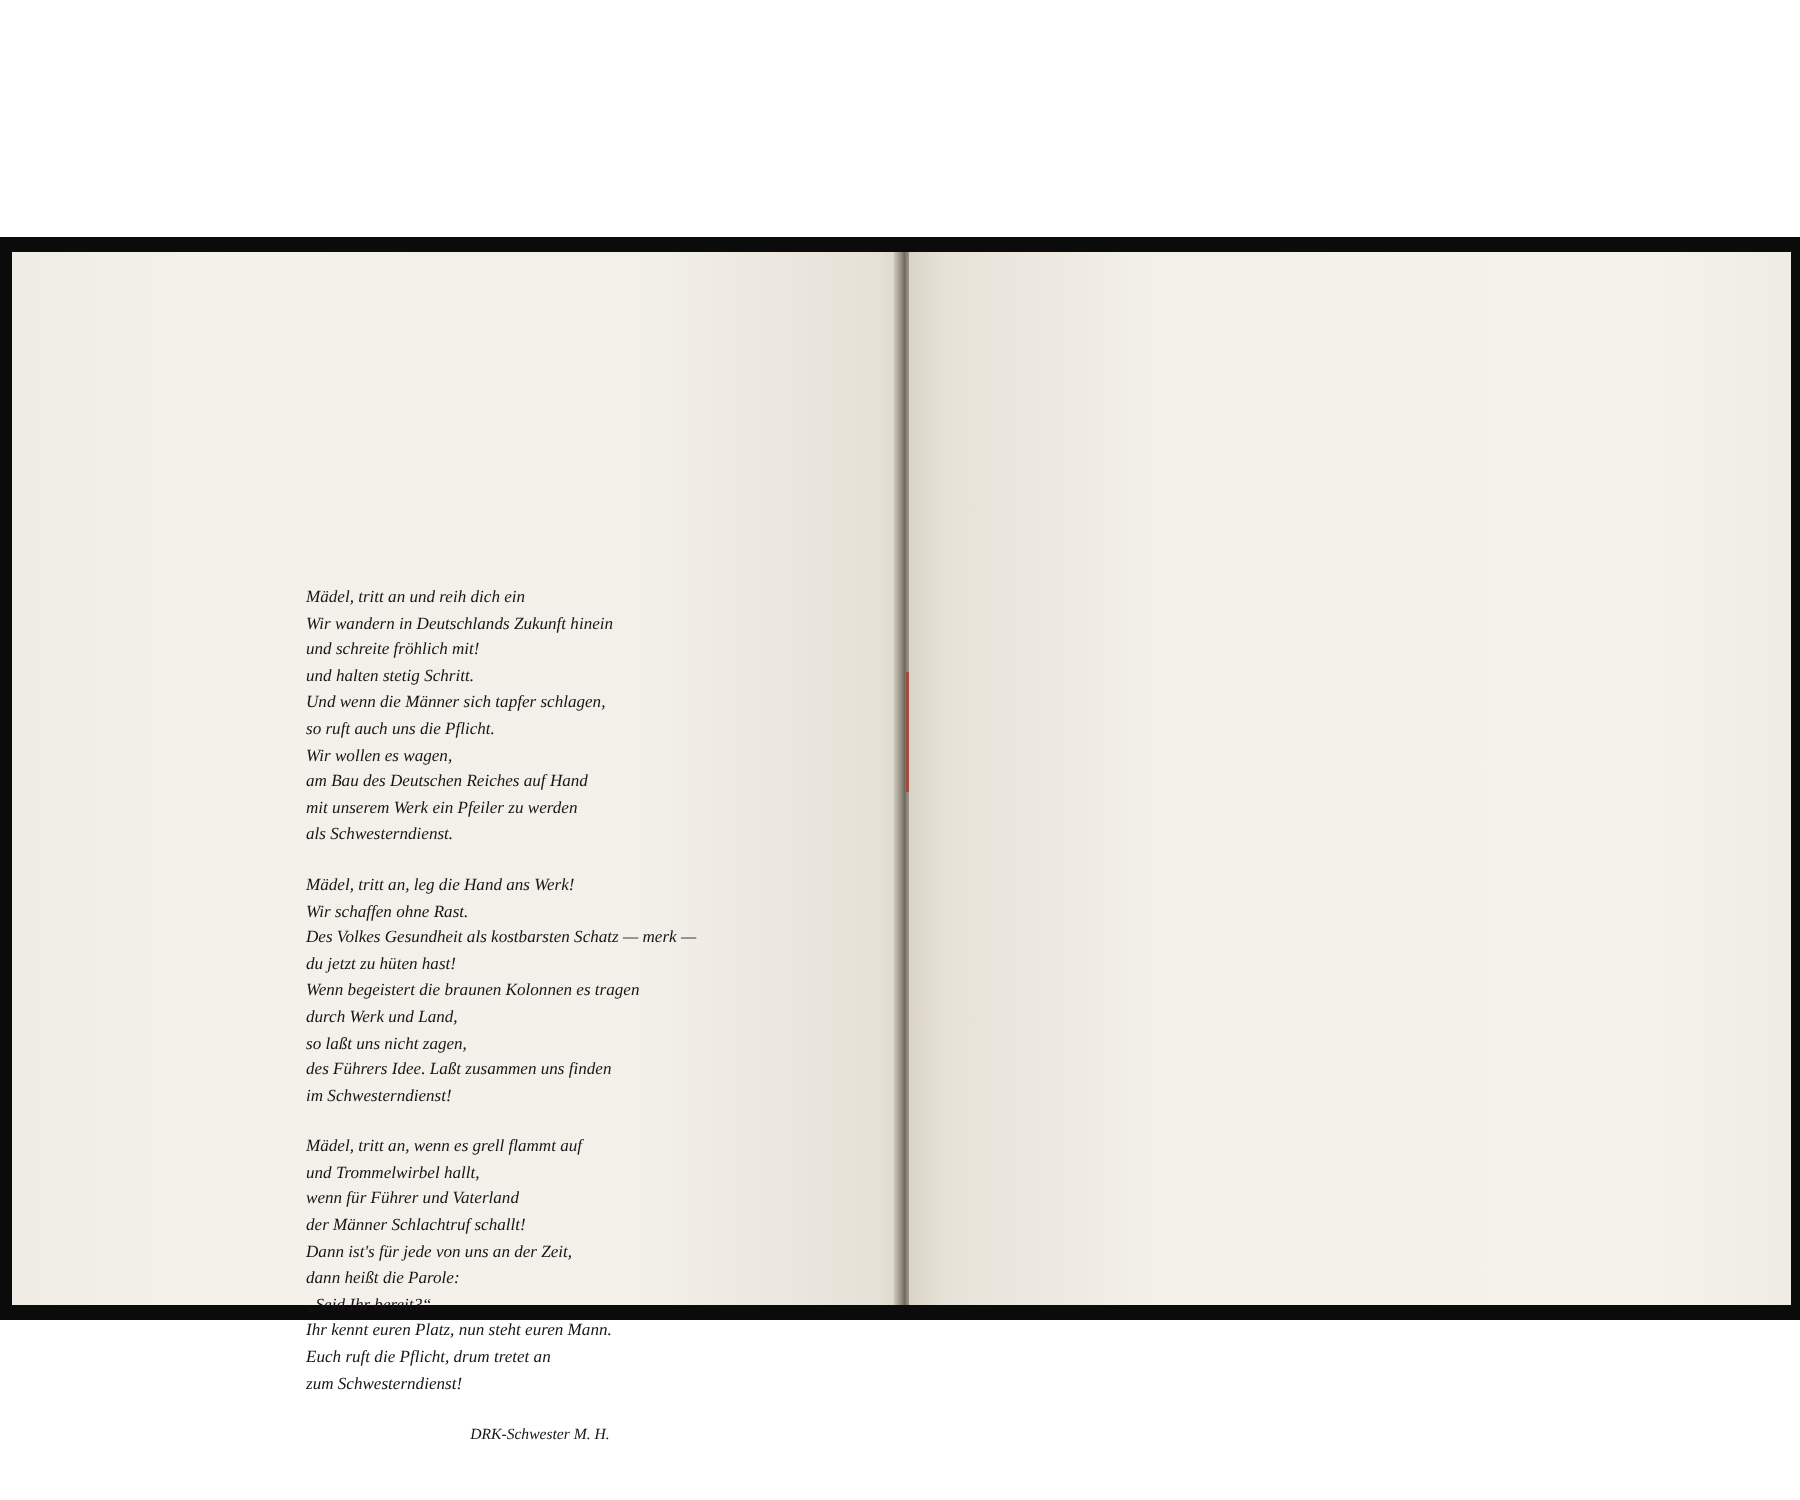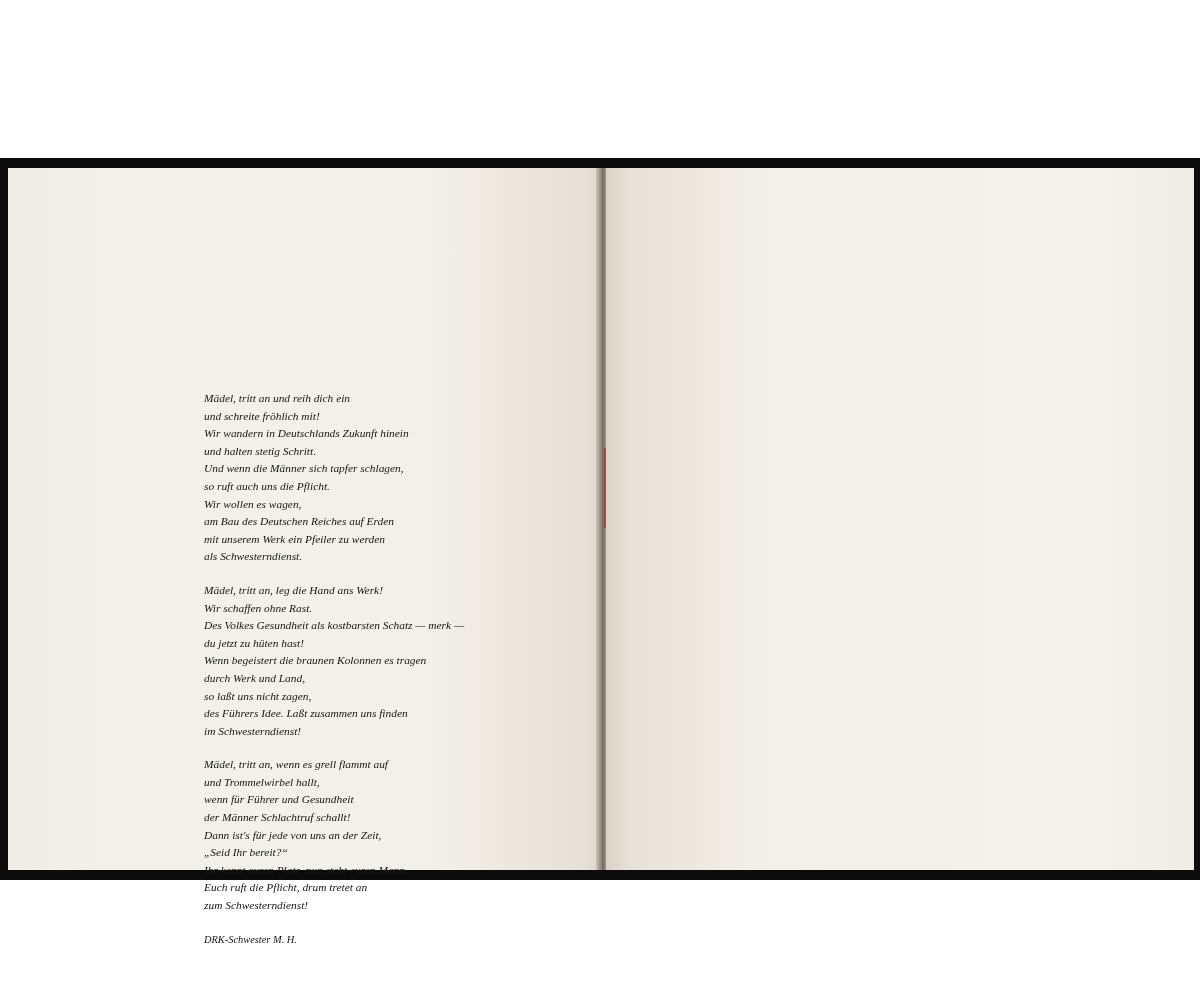--- a/index.html
+++ b/index.html
@@ -72,21 +72,21 @@
     color: #151515;
     font-family: "Liberation Serif", serif;
     font-size: 11.4px;
     line-height: 17.6px;
     font-style: italic;
   }
   .poem .stanza { margin-bottom: 16px; }
   .poem .line { white-space: nowrap; }
   .signature {
     margin-top: 2px;
-    text-align: left;
+    text-align: center;
     padding-right: 18px;
     font-size: 10.4px;
     font-style: italic;
   }
 
   
   .rp {
     position: absolute;
     left: 622px;
     top: 214px;
@@ -99,49 +99,50 @@
 
 <div class="page-photo">
 
   <div class="book">
 
     <div class="paper left">
       <div class="poem">
 
         <div class="stanza">
           <div class="line">Mädel, tritt an und reih dich ein</div>
+          <div class="line">Wir wandern in Deutschlands Zukunft hinein</div>
           <div class="line">und schreite fröhlich mit!</div>
-          <div class="line">Wir wandern in Deutschlands Zukunft hinein</div>
           <div class="line">und halten stetig Schritt.</div>
           <div class="line">Und wenn die Männer sich tapfer schlagen,</div>
           <div class="line">so ruft auch uns die Pflicht.</div>
           <div class="line">Wir wollen es wagen,</div>
-          <div class="line">am Bau des Deutschen Reiches auf Erden</div>
+          <div class="line">am Bau des Deutschen Reiches auf Hand</div>
           <div class="line">mit unserem Werk ein Pfeiler zu werden</div>
           <div class="line">als Schwesterndienst.</div>
         </div>
 
         <div class="stanza">
           <div class="line">Mädel, tritt an, leg die Hand ans Werk!</div>
           <div class="line">Wir schaffen ohne Rast.</div>
           <div class="line">Des Volkes Gesundheit als kostbarsten Schatz — merk —</div>
           <div class="line">du jetzt zu hüten hast!</div>
           <div class="line">Wenn begeistert die braunen Kolonnen es tragen</div>
           <div class="line">durch Werk und Land,</div>
           <div class="line">so laßt uns nicht zagen,</div>
           <div class="line">des Führers Idee. Laßt zusammen uns finden</div>
           <div class="line">im Schwesterndienst!</div>
         </div>
 
         <div class="stanza">
           <div class="line">Mädel, tritt an, wenn es grell flammt auf</div>
           <div class="line">und Trommelwirbel hallt,</div>
-          <div class="line">wenn für Führer und Gesundheit</div>
+          <div class="line">wenn für Führer und Vaterland</div>
           <div class="line">der Männer Schlachtruf schallt!</div>
           <div class="line">Dann ist's für jede von uns an der Zeit,</div>
+          <div class="line">dann heißt die Parole:</div>
           <div class="line">„Seid Ihr bereit?“</div>
           <div class="line">Ihr kennt euren Platz, nun steht euren Mann.</div>
           <div class="line">Euch ruft die Pflicht, drum tretet an</div>
           <div class="line">zum Schwesterndienst!</div>
         </div>
 
         <div class="signature">DRK-Schwester M. H.</div>
       </div>
     </div>
 

